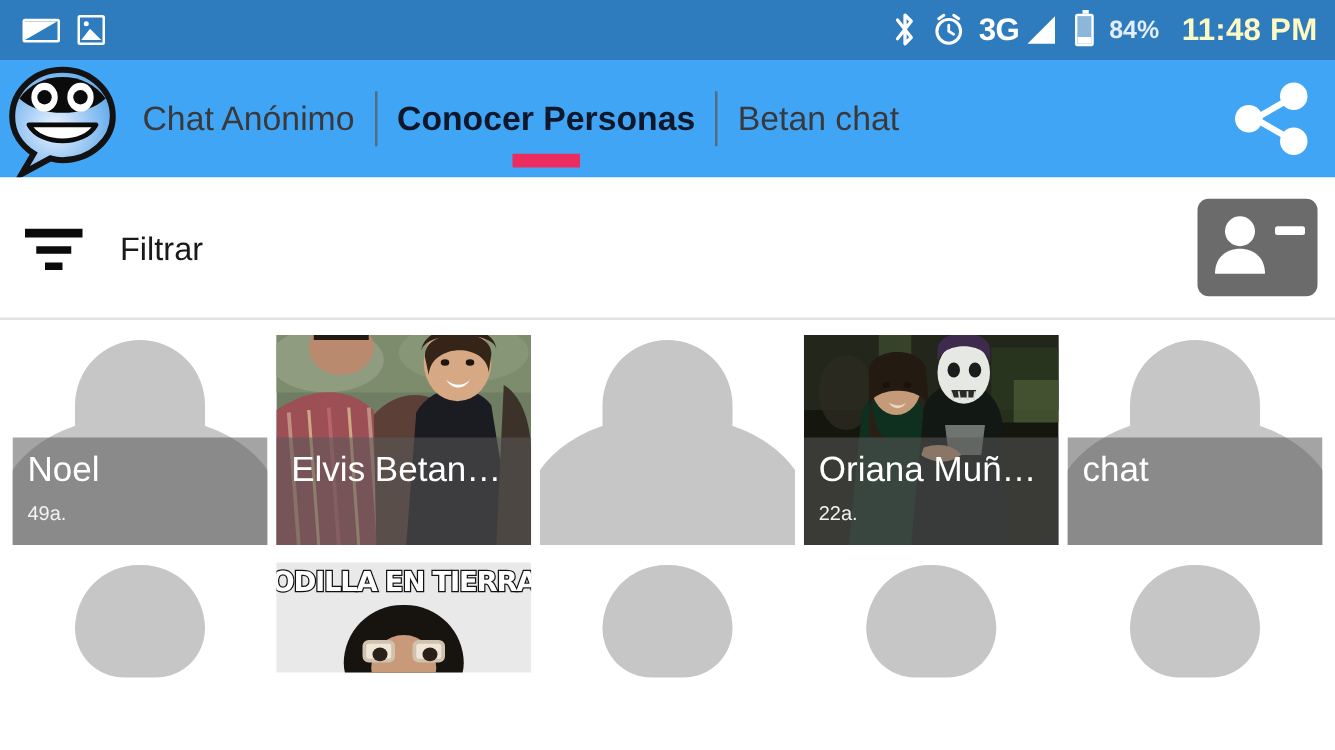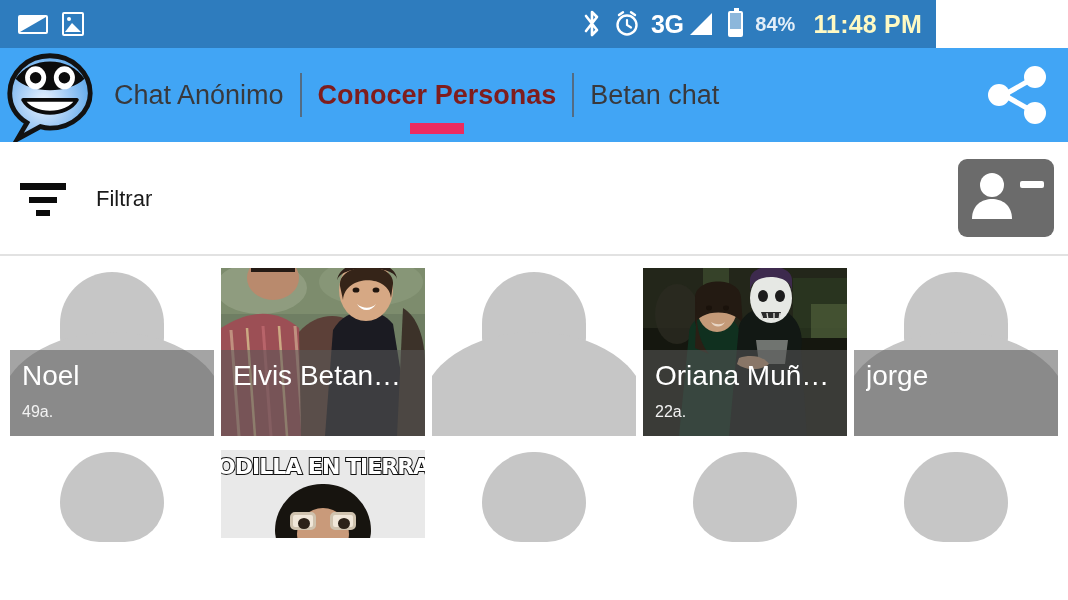--- a/index.html
+++ b/index.html
@@ -17,21 +17,21 @@
     position: relative;
     width: 1068px;
     height: 600px;
     background: #ffffff;
   }
 
   
   .status-bar {
     position: absolute;
     top: 0; left: 0;
-    width: 936px;
+    width: 1068px;
     height: 48px;
     background: #2e7cbe;
     display: flex;
     align-items: center;
     padding: 0 14px 0 18px;
   }
   .status-left {
     display: flex;
     align-items: center;
     gap: 14px;
@@ -157,21 +157,21 @@
   .tab {
     position: relative;
     padding: 0 16px;
     font-size: 27px;
     color: #39393c;
     line-height: 94px;
     white-space: nowrap;
     cursor: pointer;
   }
   .tab.active {
-    color: #7f1d1d;
+    color: #0f172a;
     font-weight: bold;
   }
   .tab-sep {
     width: 2px;
     height: 44px;
     background: #5a5a5e;
     opacity: 0.75;
     align-self: center;
   }
   .tab-indicator {
@@ -214,21 +214,21 @@
     display: flex;
     flex-direction: column;
     align-items: center;
     gap: 7px;
   }
   .filter-icon span { background: #0b0b0b; display: block; }
   .filter-icon span:nth-child(1) { width: 46px; height: 7px; }
   .filter-icon span:nth-child(2) { width: 28px; height: 6px; }
   .filter-icon span:nth-child(3) { width: 14px; height: 6px; }
   .filter-label {
-    font-size: 22px;
+    font-size: 26px;
     color: #1a1a1a;
   }
   .contacts-btn {
     position: absolute;
     right: 14px; top: 50%;
     transform: translateY(-50%);
     width: 96px; height: 78px;
     background: #6b6b6b;
     border-radius: 9px;
     cursor: pointer;
@@ -583,21 +583,21 @@
       </div>
 
       <div class="card">
         <div class="card-photo">
           <div class="avatar-ph">
             <div class="head"></div>
               <div class="body"></div>
           </div>
         </div>
         <div class="card-overlay">
-          <div class="card-name">jorge</div>
+          <div class="card-name">chat</div>
         </div>
       </div>
     </div>
 
     <div class="grid-row row2">
 
       <div class="card2">
         <div class="head2"></div>
       </div>
 

